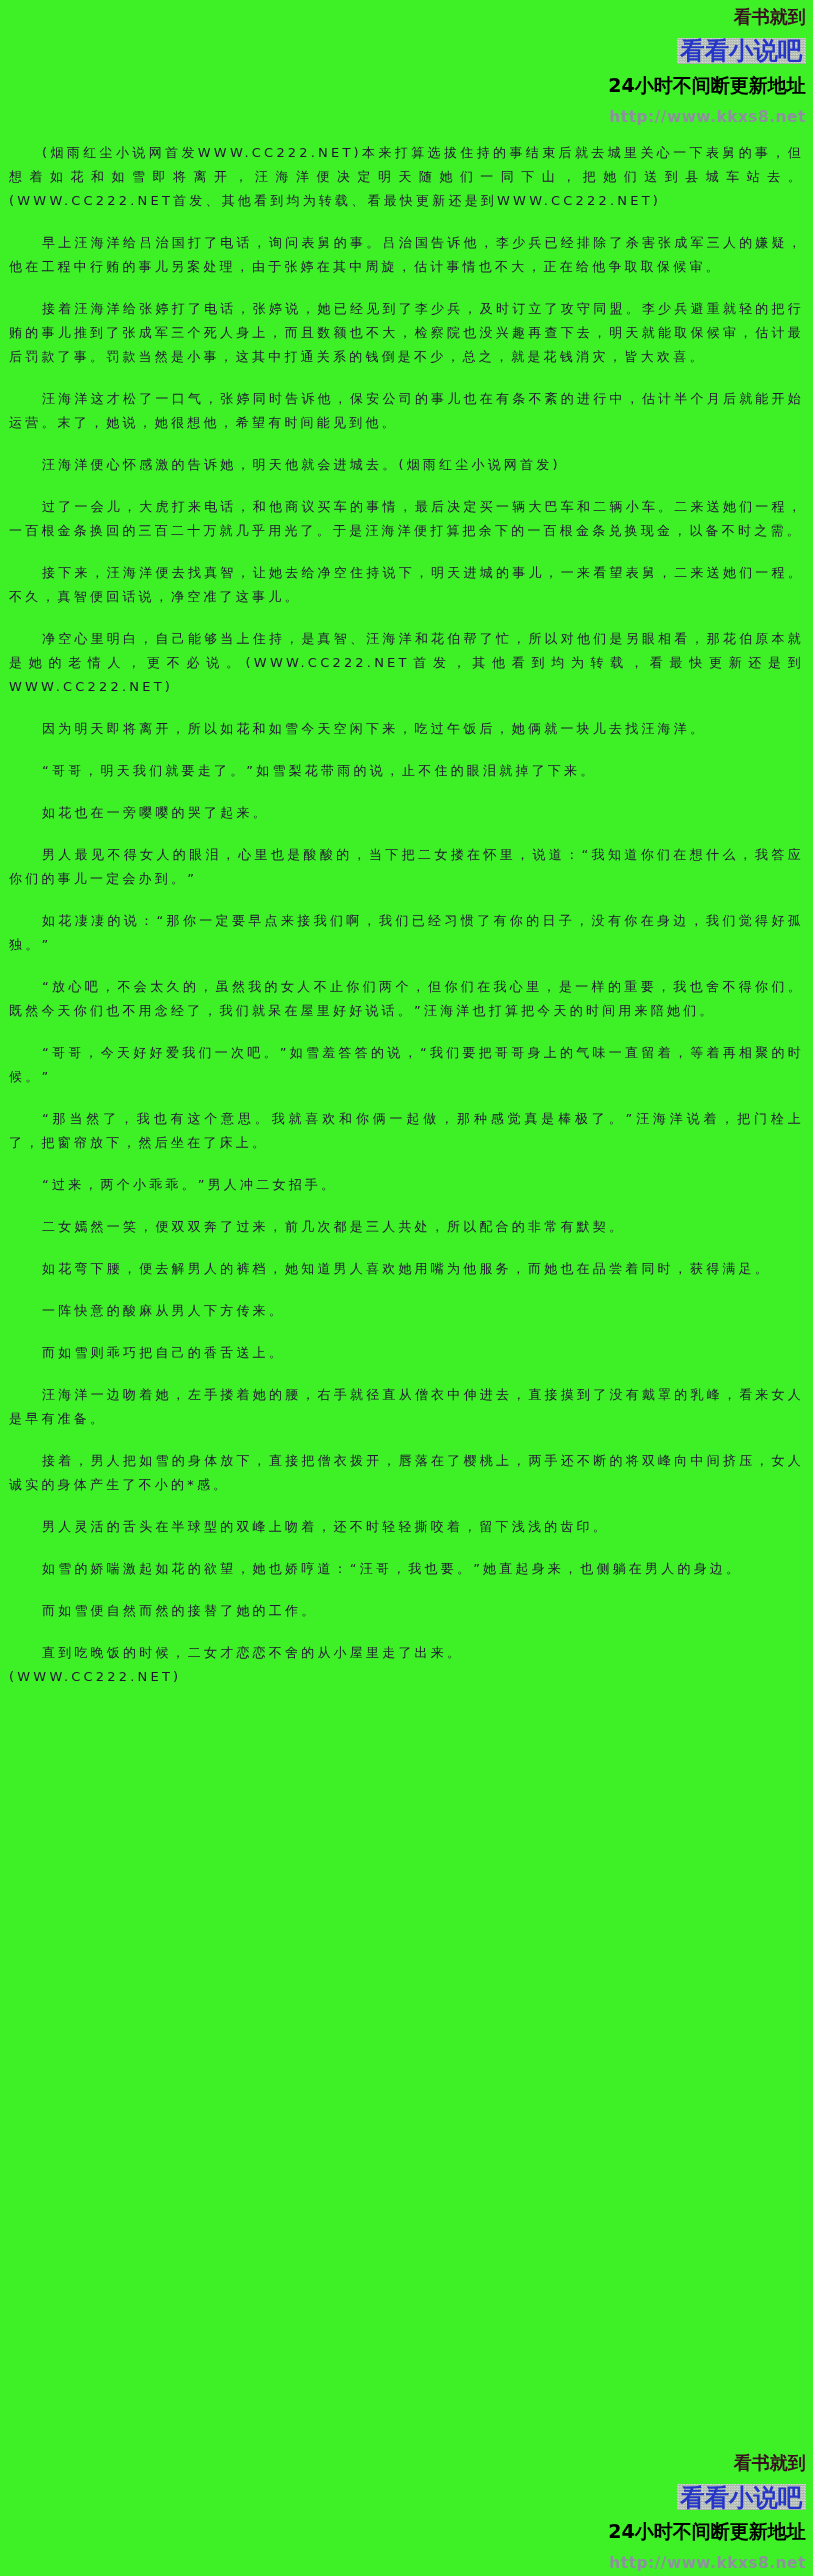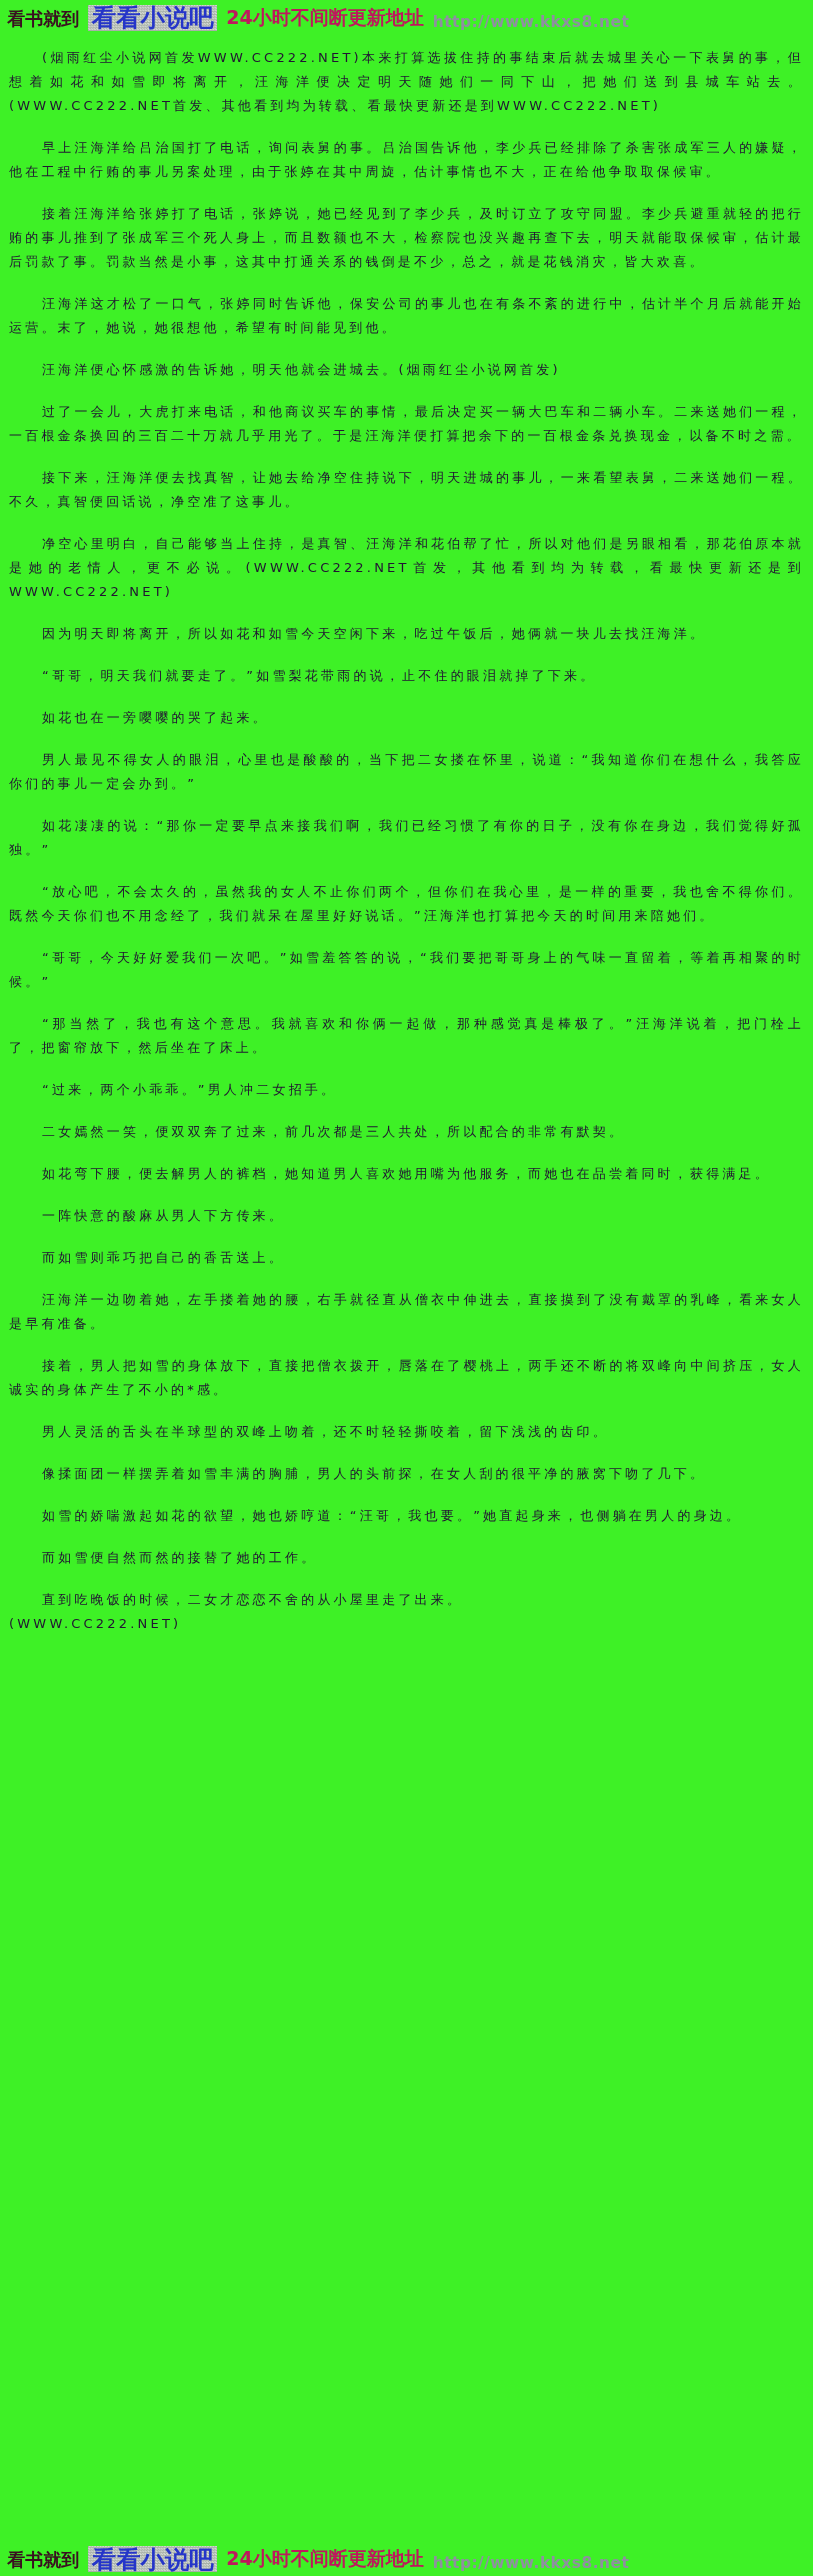--- a/index.html
+++ b/index.html
@@ -11,38 +11,39 @@
     font-family:"DejaVu Sans", sans-serif;
     color:#221433;
     overflow:hidden;
   }
   .banner {
     display:flex;
     align-items:flex-end;
     gap:9px;
     padding:4.5px 7.2px 0 7.2px;
     white-space:nowrap;
+    flex-direction:column;
   }
   .banner .prefix {
     font-size:18px;
     font-weight:bold;
     color:#3a1020;
   }
   .banner .site-name {
     font-size:24.4px;
     line-height:25px;
     font-weight:bold;
     color:#2535C9;
     padding:0.9px 3.6px;
     background:repeating-conic-gradient(#d4dad4 0% 25%, #a7b0a7 25% 50%) 0 0 / 2.7px 2.7px;
   }
   .banner .suffix {
     font-size:19px;
     font-weight:bold;
-    color:#be185d;
+    color:#000000;
   }
   .banner .url {
     font-size:15.4px;
     font-weight:bold;
     color:#8E90A0;
     text-decoration:none;
     letter-spacing:0.5px;
   }
   .content {
     margin:14.5px 9px 0 9px;
@@ -97,21 +98,20 @@
       <p>“哥哥，今天好好爱我们一次吧。”如雪羞答答的说，“我们要把哥哥身上的气味一直留着，等着再相聚的时候。”</p>
       <p>“那当然了，我也有这个意思。我就喜欢和你俩一起做，那种感觉真是棒极了。”汪海洋说着，把门栓上了，把窗帘放下，然后坐在了床上。</p>
       <p>“过来，两个小乖乖。”男人冲二女招手。</p>
       <p>二女嫣然一笑，便双双奔了过来，前几次都是三人共处，所以配合的非常有默契。</p>
       <p>如花弯下腰，便去解男人的裤档，她知道男人喜欢她用嘴为他服务，而她也在品尝着同时，获得满足。</p>
       <p>一阵快意的酸麻从男人下方传来。</p>
       <p>而如雪则乖巧把自己的香舌送上。</p>
       <p>汪海洋一边吻着她，左手搂着她的腰，右手就径直从僧衣中伸进去，直接摸到了没有戴罩的乳峰，看来女人是早有准备。</p>
       <p>接着，男人把如雪的身体放下，直接把僧衣拨开，唇落在了樱桃上，两手还不断的将双峰向中间挤压，女人诚实的身体产生了不小的*感。</p>
       <p>男人灵活的舌头在半球型的双峰上吻着，还不时轻轻撕咬着，留下浅浅的齿印。</p>
-      <p>像揉面团一样摆弄着如雪丰满的胸脯，男人的头前探，在女人刮的很平净的腋窝下吻了几下。</p>
       <p>如雪的娇喘激起如花的欲望，她也娇哼道：“汪哥，我也要。”她直起身来，也侧躺在男人的身边。</p>
       <p>而如雪便自然而然的接替了她的工作。</p>
       <p>直到吃晚饭的时候，二女才恋恋不舍的从小屋里走了出来。</p>
       <p class="no-indent">(WWW.CC222.NET)</p>
     </div>
 
   <div class="banner footer-banner">
     <span class="prefix">看书就到</span>
     <span class="site-name">看看小说吧</span>
     <span class="suffix">24小时不间断更新地址</span>

